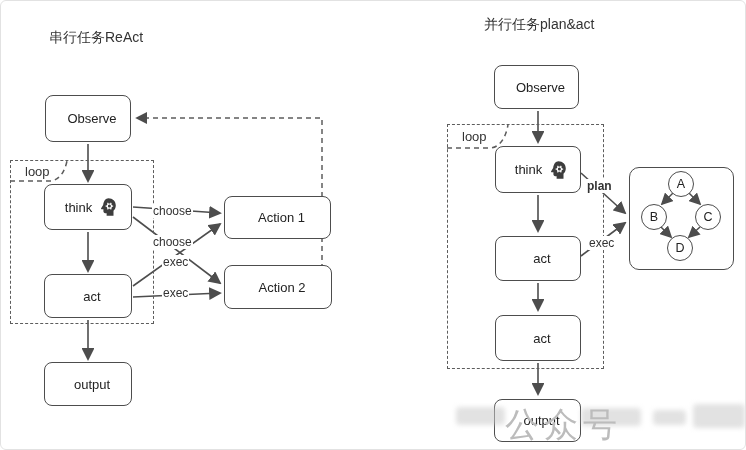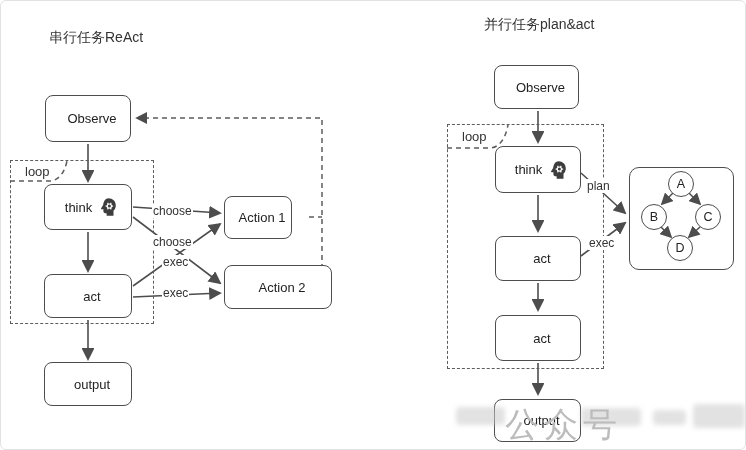--- a/index.html
+++ b/index.html
@@ -83,21 +83,21 @@
         </g>
       </svg>
     </span>
   </div>
   <div class="node" style="left:43px;top:273px;width:88px;height:44px;">
     <span>act</span>
   </div>
   <div class="node" style="left:43px;top:361px;width:88px;height:44px;">
     <span>output</span>
   </div>
-  <div class="node" style="left:223px;top:195px;width:68px;height:43px;">
+  <div class="node" style="left:223px;top:195px;width:107px;height:43px;">
     <span>Action 1</span>
   </div>
   <div class="node" style="left:223px;top:264px;width:108px;height:44px;">
     <span>Action 2</span>
   </div>
 
   <div class="edge-label" style="left:151px;top:203px;">choose</div>
   <div class="edge-label" style="left:151px;top:234px;">choose</div>
   <div class="edge-label" style="left:161px;top:254px;">exec</div>
   <div class="edge-label" style="left:161px;top:285px;">exec</div>
@@ -128,21 +128,21 @@
   <div class="node" style="left:494px;top:235px;width:86px;height:45px;">
     <span>act</span>
   </div>
   <div class="node" style="left:494px;top:314px;width:86px;height:46px;">
     <span>act</span>
   </div>
   <div class="node" style="left:493px;top:398px;width:87px;height:43px;">
     <span>output</span>
   </div>
 
-  <div class="edge-label" style="left:585px;top:178px;">plan</div>
+  <div class="edge-label" style="left:585px;top:178px;font-weight:bold;">plan</div>
   <div class="edge-label" style="left:587px;top:235px;">exec</div>
 
   <div class="graphbox" style="left:628px;top:166px;width:105px;height:103px;"></div>
   <svg class="dagsvg" width="746" height="450" viewBox="0 0 746 450">
     <g stroke="#4d4d4d" stroke-width="1.5" fill="none">
       <path d="M672 192 L661 203" marker-end="url(#arr)"></path>
       <path d="M688 192 L699 203" marker-end="url(#arr)"></path>
       <path d="M660 226 L670 236" marker-end="url(#arr)"></path>
       <path d="M699 226 L688 236" marker-end="url(#arr)"></path>
     </g>

